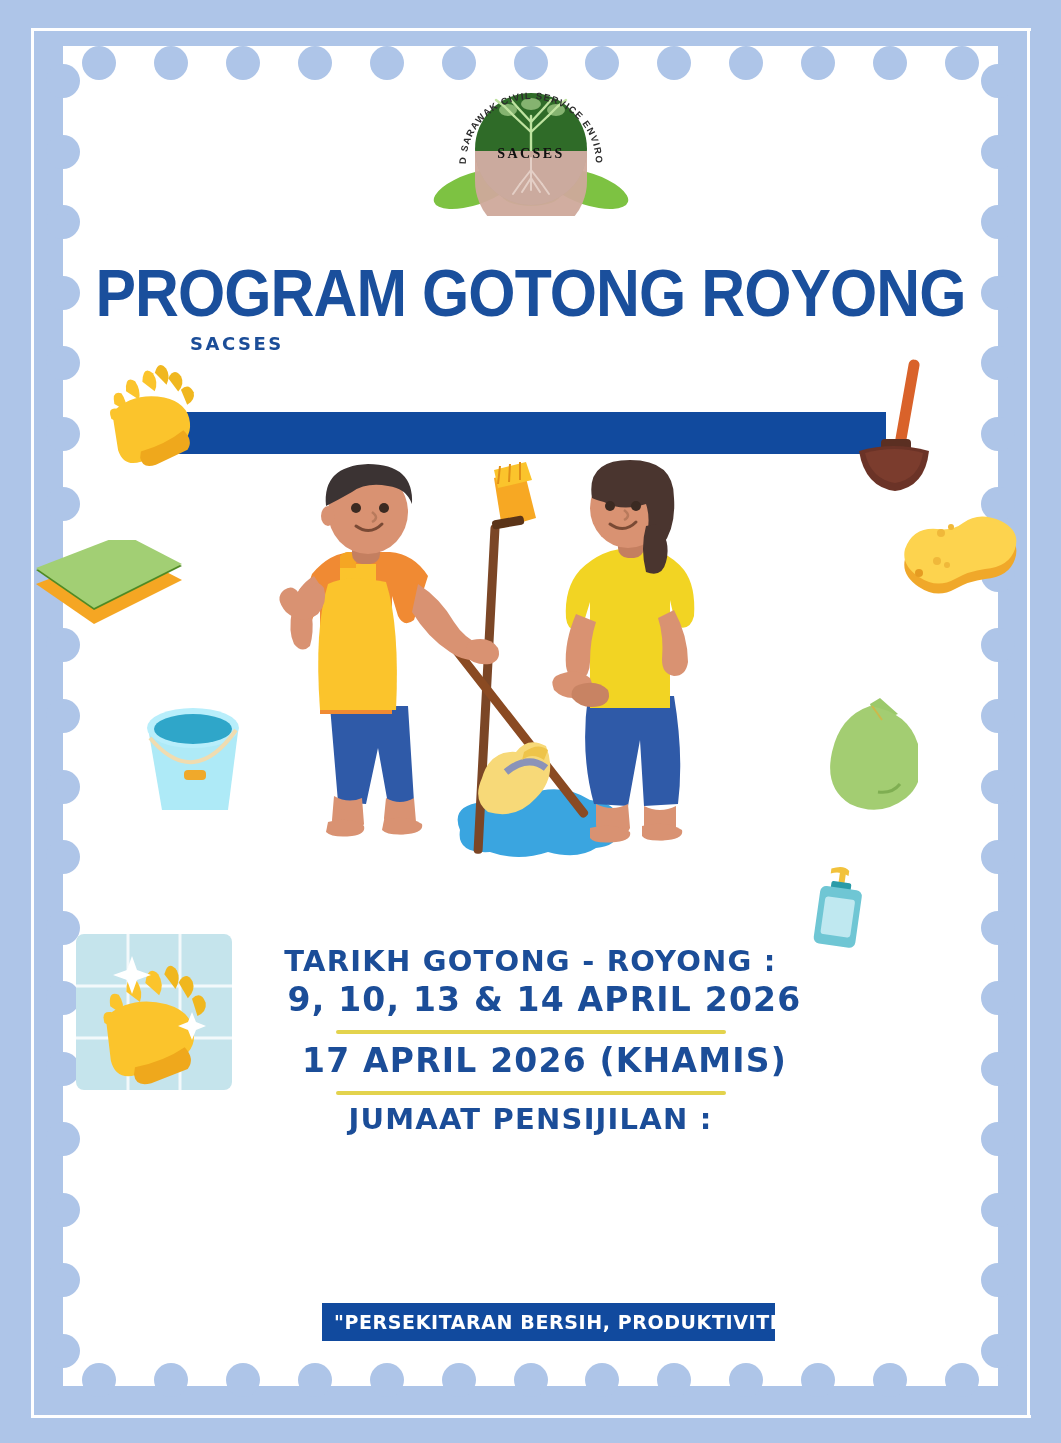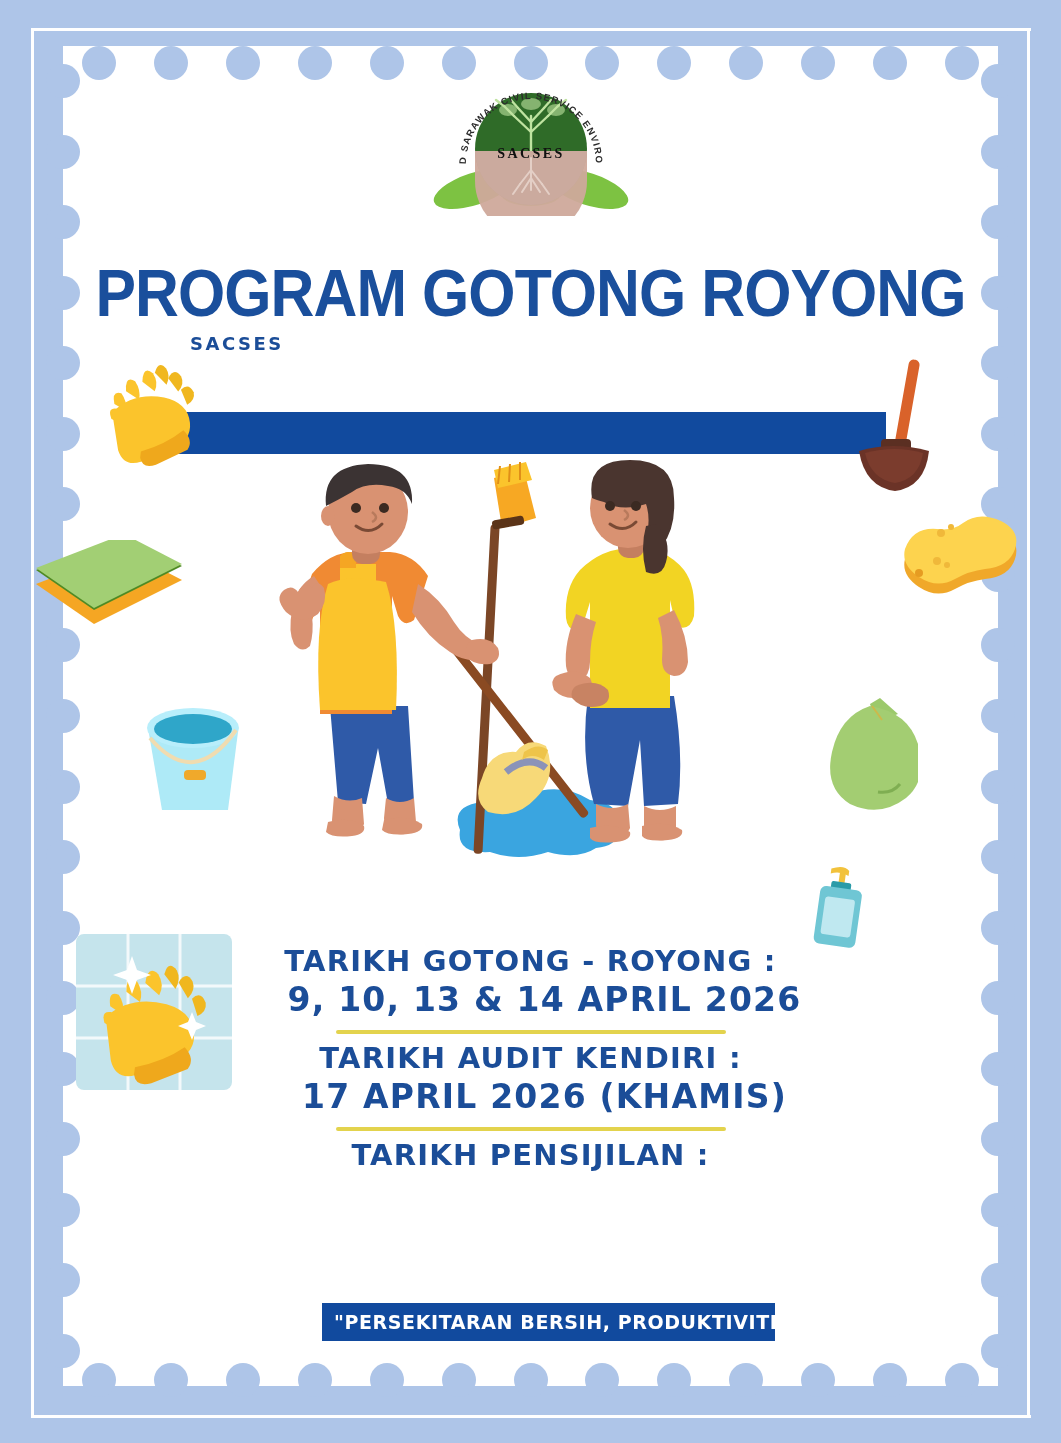--- a/index.html
+++ b/index.html
@@ -451,25 +451,24 @@
       </g>
     </svg>
   </div>
 
   <div class="dates">
     <div class="dline d-head">TARIKH GOTONG - ROYONG :</div>
     <div class="dline d-big">9, 10, 13 &amp; 14 APRIL 2026</div>
 
     <div class="divider"></div>
 
-    <div class="dline d-head">TARIKH AUDIT KENDIRI :</div>
     <div class="dline d-big">17 APRIL 2026 (KHAMIS)</div>
 
     <div class="divider"></div>
 
-    <div class="dline d-head">TARIKH PENSIJILAN :</div>
+    <div class="dline d-head">JUMAAT PENSIJILAN :</div>
   </div>
 
   <div class="ribbon">
     <span class="ribbon-text">"PERSEKITARAN BERSIH, PRODUKTIVITI MENINGKAT"</span>
   </div>
 
 </div>
 
 </body></html>

